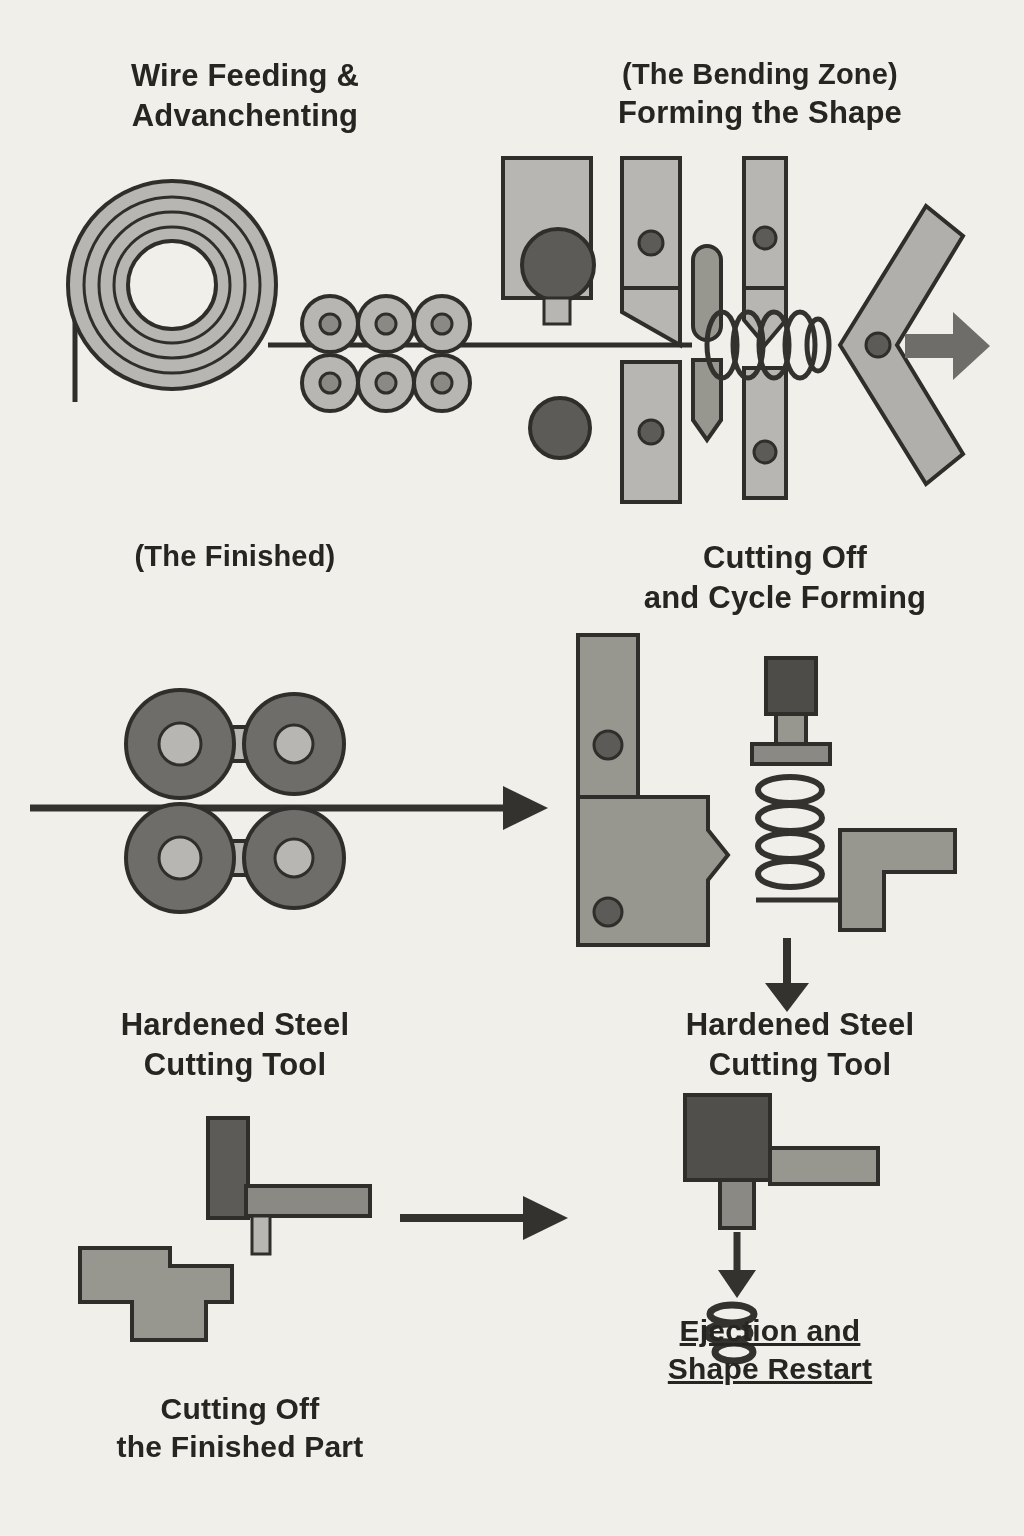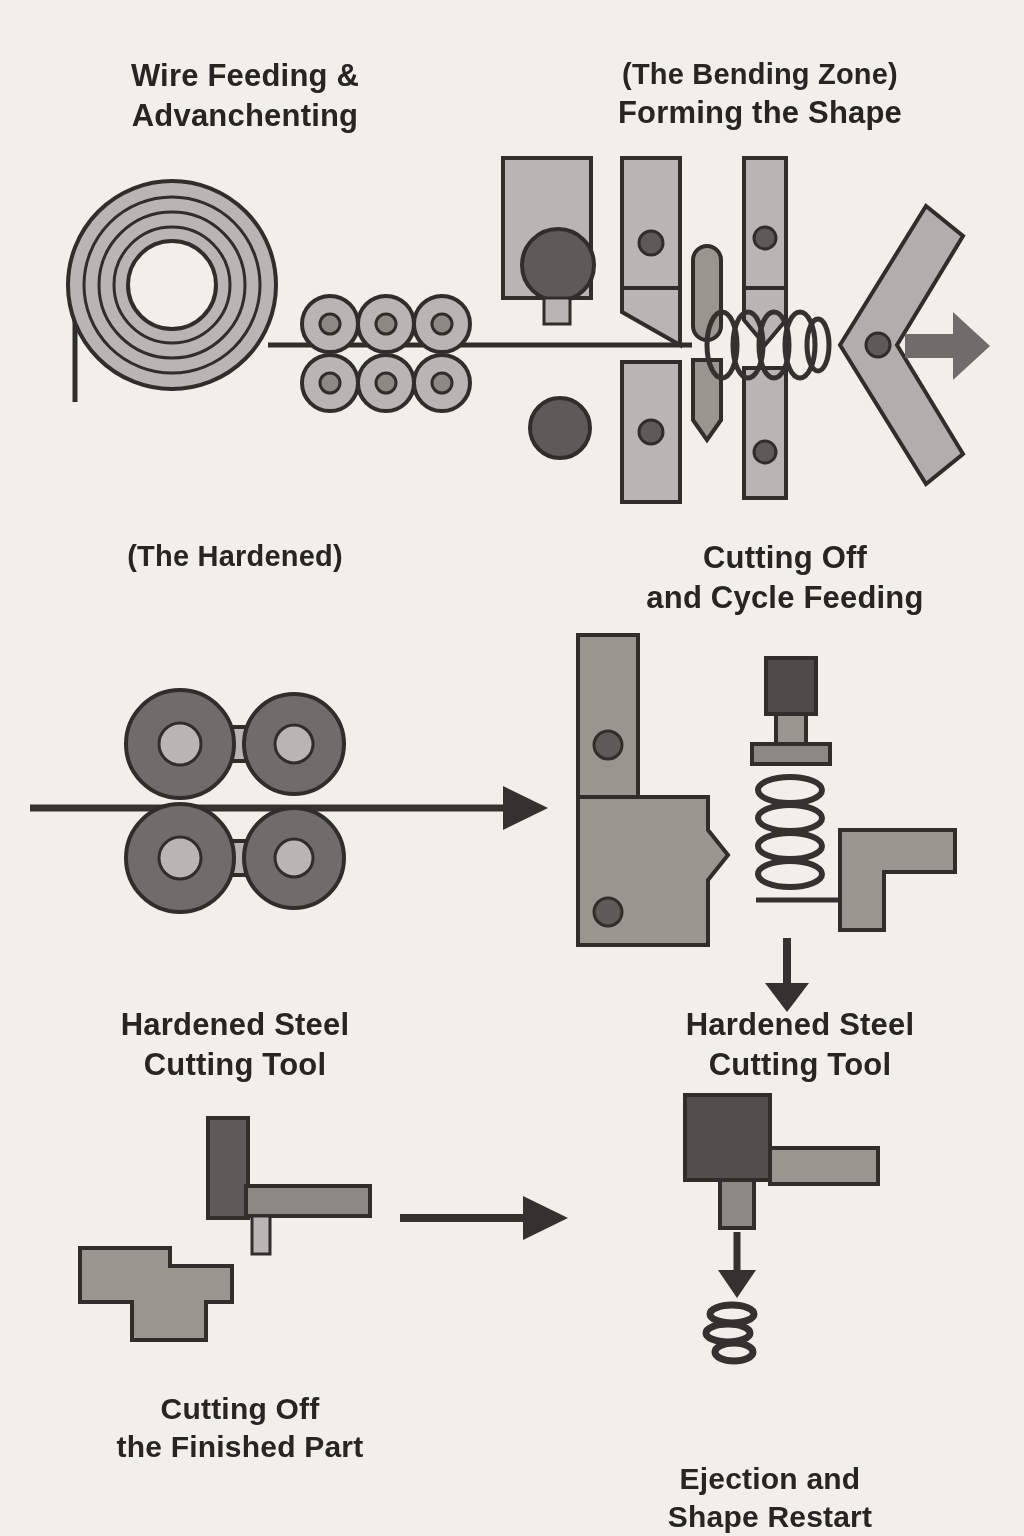--- a/index.html
+++ b/index.html
@@ -159,41 +159,41 @@
     <div class="ln">Wire Feeding &amp;</div>
     <div class="ln">Advanchenting</div>
   </div>
 
   <div class="label h1" style="left:555px; top:56px; width:410px;">
     <div class="ln h2">(The Bending Zone)</div>
     <div class="ln">Forming the Shape</div>
   </div>
 
   <div class="label h1" style="left:35px; top:538px; width:400px;">
-    <div class="ln h2">(The Hardened)</div>
+    <div class="ln h2">(The Finished)</div>
   </div>
 
   <div class="label h1" style="left:575px; top:538px; width:420px;">
     <div class="ln">Cutting Off</div>
-    <div class="ln">and Cycle Feeding</div>
+    <div class="ln">and Cycle Forming</div>
   </div>
 
   <div class="label h1" style="left:35px; top:1005px; width:400px;">
     <div class="ln">Hardened Steel</div>
     <div class="ln">Cutting Tool</div>
   </div>
 
   <div class="label h1" style="left:600px; top:1005px; width:400px;">
     <div class="ln">Hardened Steel</div>
     <div class="ln">Cutting Tool</div>
   </div>
 
   <div class="label cap" style="left:35px; top:1390px; width:410px;">
     <div class="ln">Cutting Off</div>
     <div class="ln">the Finished Part</div>
   </div>
 
-  <div class="label cap" style="left:575px; top:1460px; width:390px;">
+  <div class="label cap" style="left:575px; top:1312px; width:390px;text-decoration:underline;">
     <div class="ln">Ejection and</div>
     <div class="ln">Shape Restart</div>
   </div>
 
 </div>
 
 </body></html>

